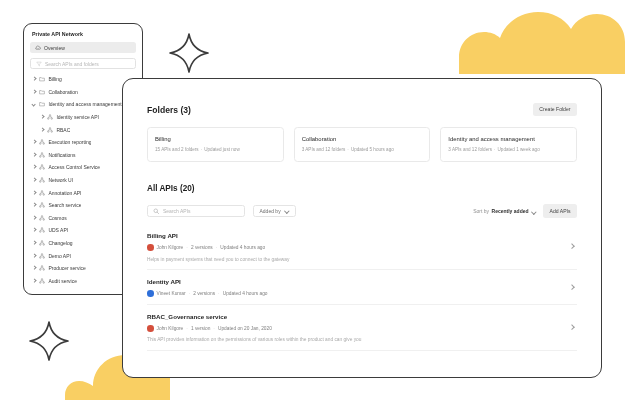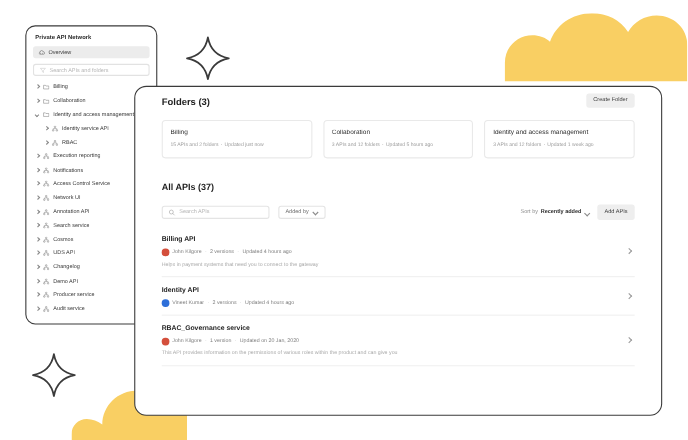--- a/index.html
+++ b/index.html
@@ -117,21 +117,21 @@
   .panel {
     position: absolute;
     left: 122px;
     top: 78px;
     width: 480px;
     height: 300px;
     background: #ffffff;
     border: 1px solid #3b3b3b;
     border-radius: 11px;
     box-sizing: border-box;
-    padding: 6px 24px 0 24px;
+    padding: 24px 24px 0 24px;
     overflow: hidden;
   }
 
   .section-head {
     display: flex;
     align-items: center;
     justify-content: space-between;
   }
   .section-title {
     font-size: 8.6px;
@@ -553,21 +553,21 @@
         <div class="folder-card">
           <div class="folder-name">Collaboration</div>
           <div class="folder-meta"><span>3 APIs and 12 folders</span><span class="dot">·</span><span>Updated 5 hours ago</span></div>
         </div>
         <div class="folder-card">
           <div class="folder-name">Identity and access management</div>
           <div class="folder-meta"><span>3 APIs and 12 folders</span><span class="dot">·</span><span>Updated 1 week ago</span></div>
         </div>
       </div>
 
-    <div class="apis-title">All APIs (37)</div>
+    <div class="apis-title">All APIs (20)</div>
 
     <div class="toolbar">
       <div class="search-box">
         <svg class="sb-icon" style="width:6.5px;height:6.5px" viewBox="0 0 16 16">
           <circle cx="6.8" cy="6.8" r="4.4" fill="none" stroke="#9e9e9e" stroke-width="1.3"></circle>
           <line x1="10.1" y1="10.1" x2="14" y2="14" stroke="#9e9e9e" stroke-width="1.3" stroke-linecap="round"></line>
         </svg>
         <span class="search-ph">Search APIs</span>
       </div>
 

